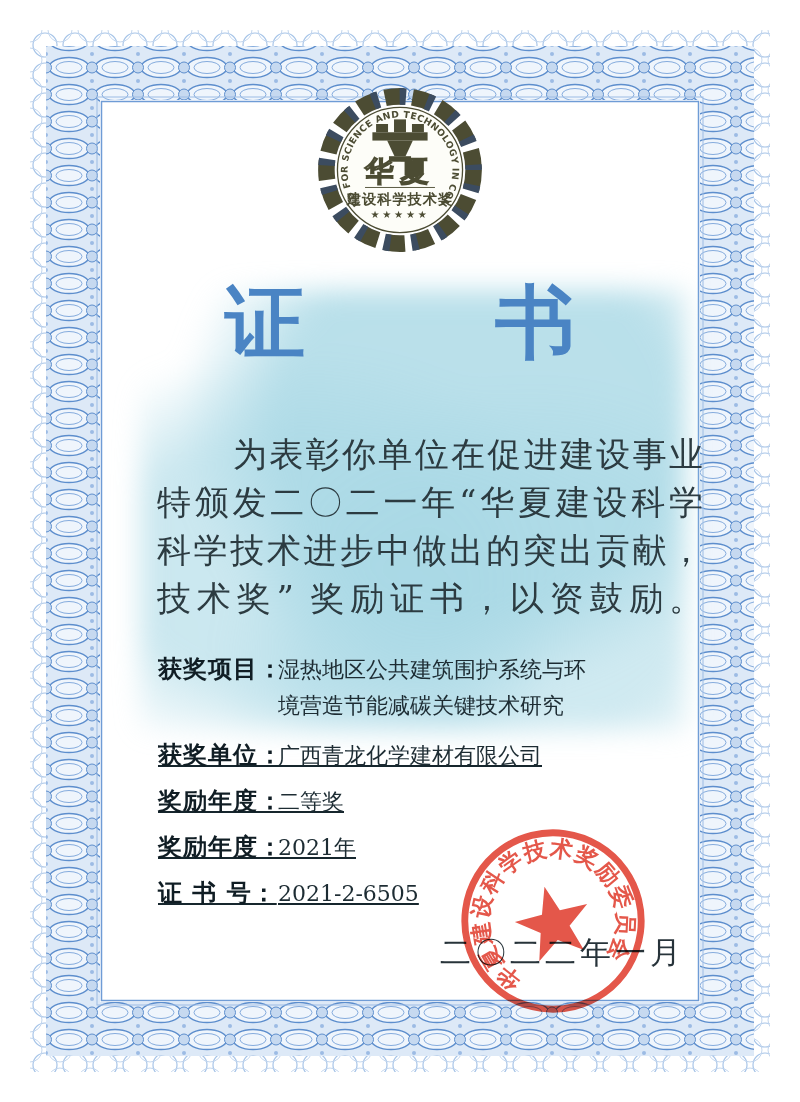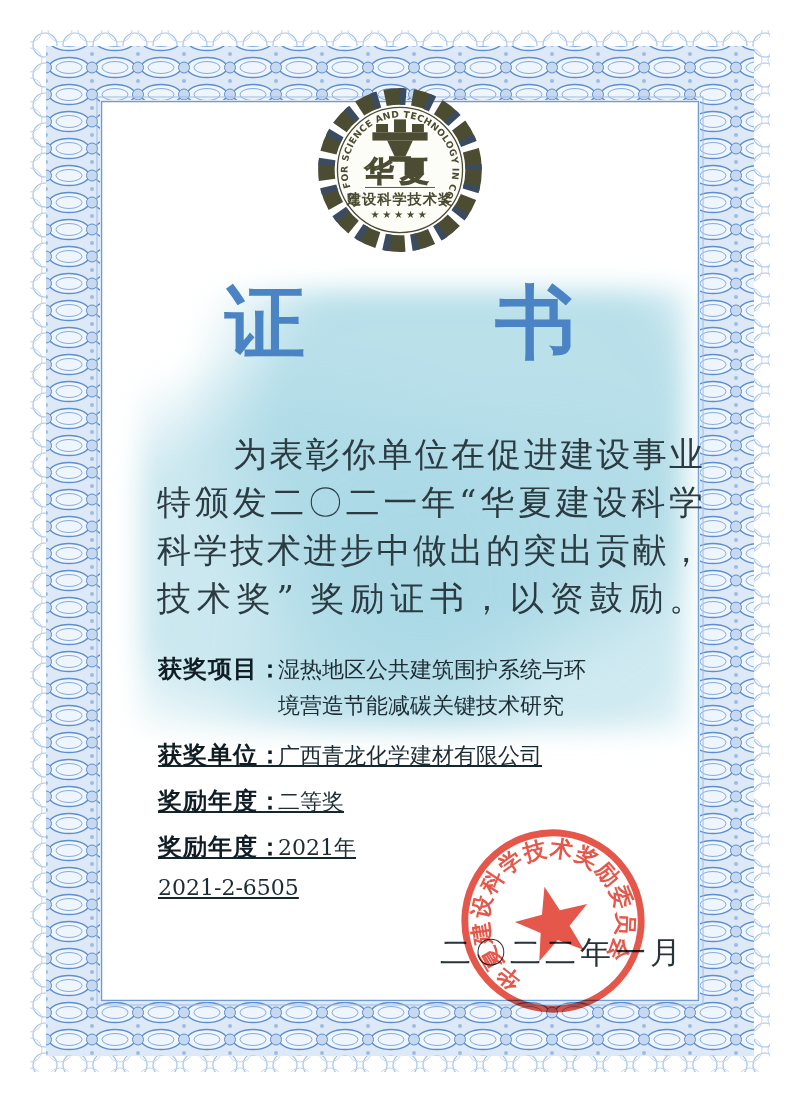--- a/index.html
+++ b/index.html
@@ -136,20 +136,21 @@
     </div>
     <div class="field-row single">
       <span class="field-label">奖励年度：</span>
       <span class="field-value">二等奖</span>
     </div>
     <div class="field-row single">
       <span class="field-label">奖励年度：</span>
       <span class="field-value">2021年</span>
     </div>
     <div class="field-row single">
+      <span class="field-label">证 书 号：</span>
       <span class="field-value">2021-2-6505</span>
     </div>
   </div>
 
   <div class="issue-date">二〇二二年一月</div>
 
   <svg class="seal-svg" viewBox="0 0 200 200">
     <circle cx="100" cy="100" r="90" fill="none" stroke="#e2483a" stroke-width="7"></circle>
     <polygon points="100,64 109.4,91.1 138,91.6 115.2,108.9 123.5,136.4 100,120 76.5,136.4 84.8,108.9 62,91.6 90.6,91.1" fill="#e2483a"></polygon>
     <defs>

